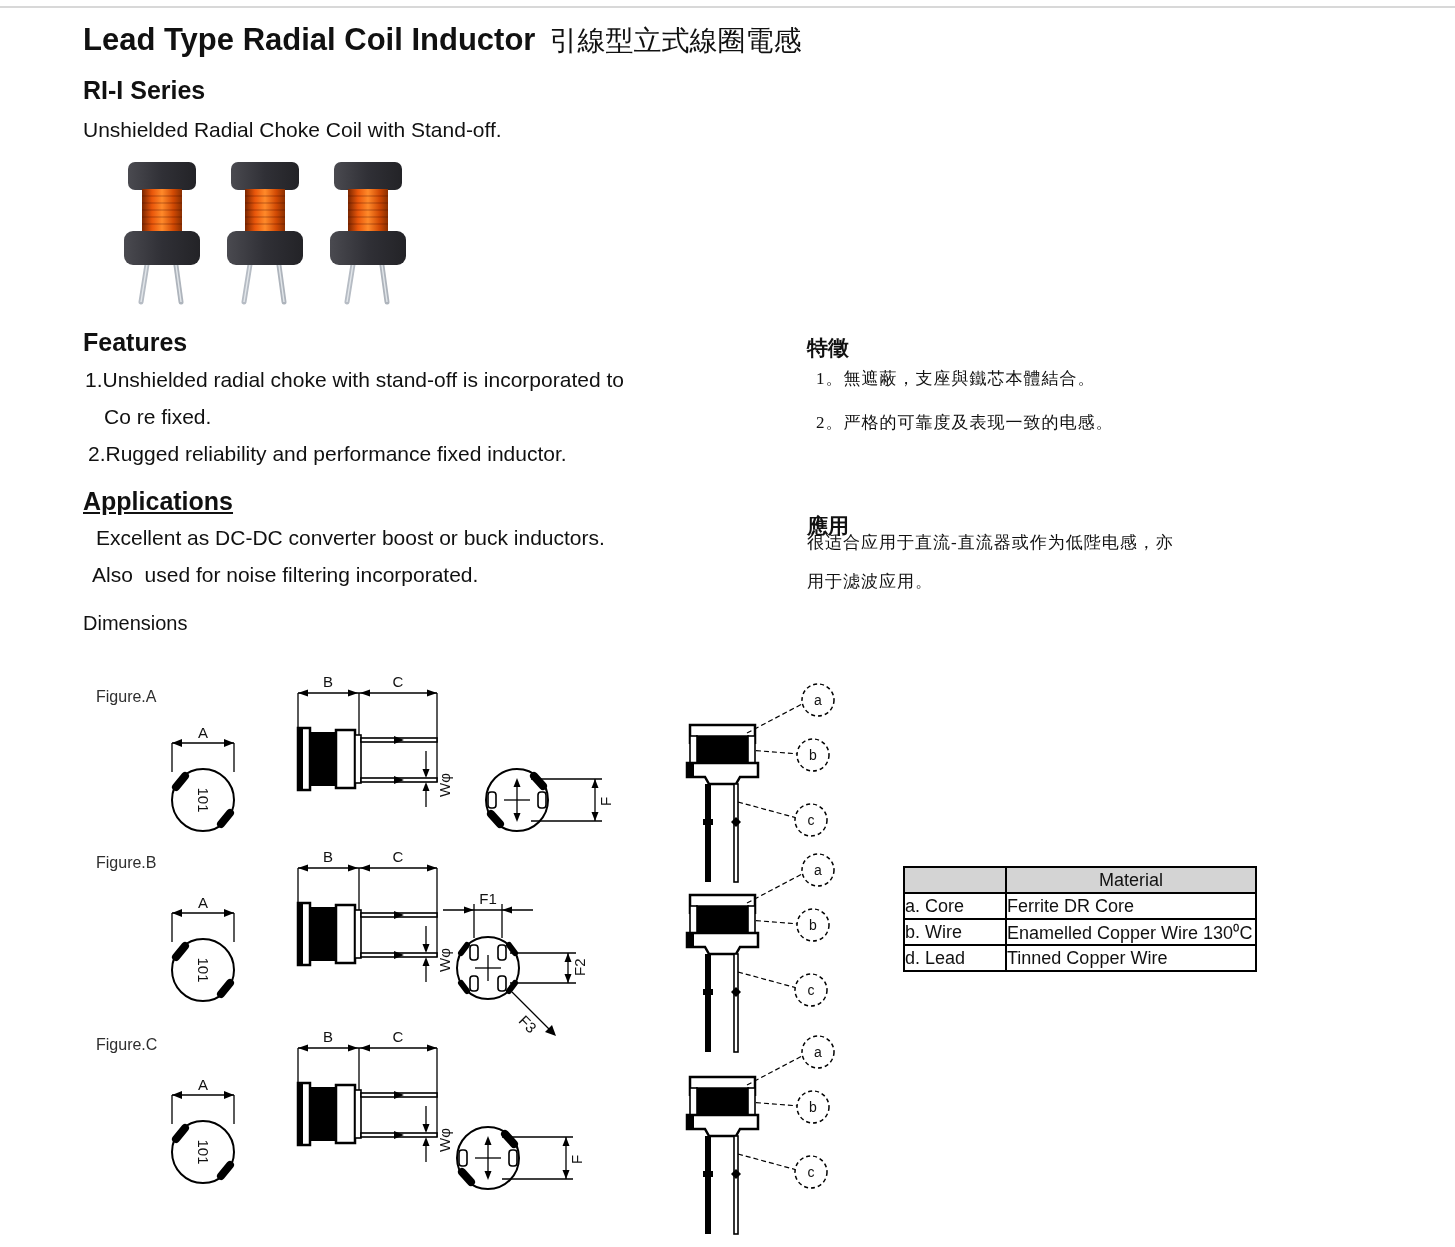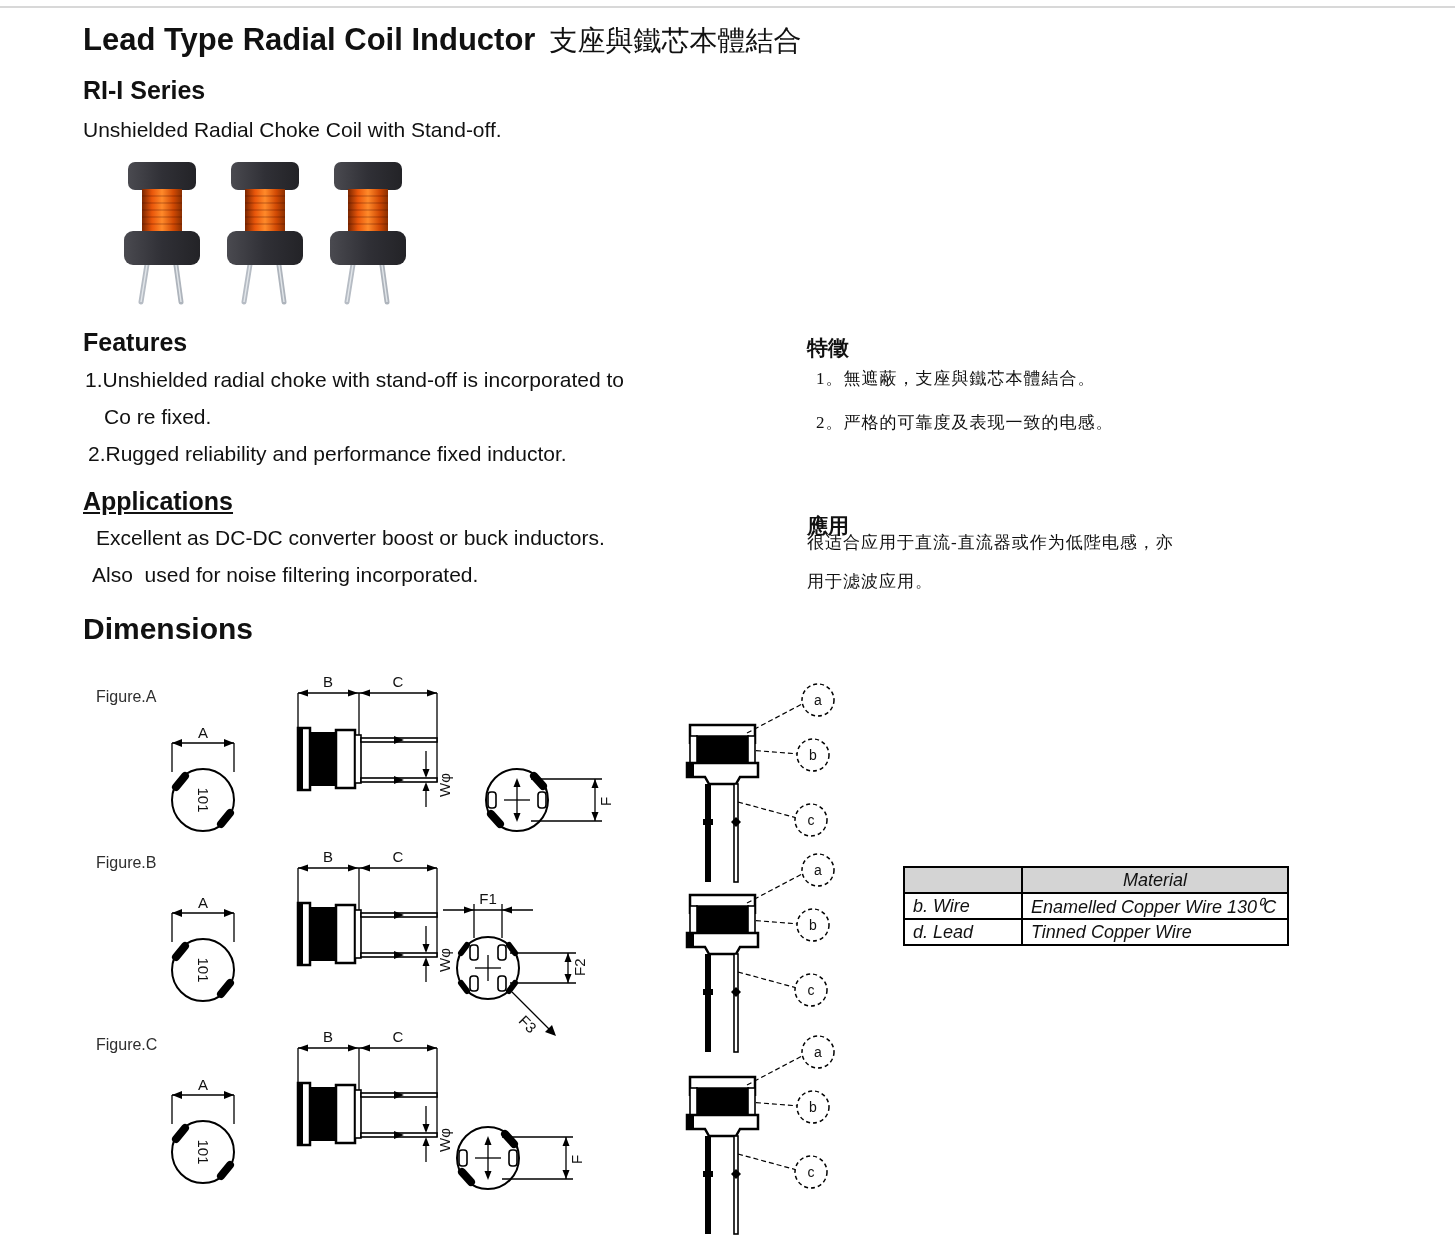--- a/index.html
+++ b/index.html
@@ -7,23 +7,23 @@
   .abs{position:absolute;}
   .toprule{left:0;top:6px;width:1455px;height:2px;background:#d8d8d8;}
   .title{left:83px;top:22px;font-size:31px;font-weight:bold;letter-spacing:0px;white-space:nowrap;}
   .title .zh{font-weight:normal;font-size:28px;font-family:"Liberation Serif",serif;margin-left:14px;}
   .series{left:83px;top:76px;font-size:25px;font-weight:bold;}
   .subtitle{left:83px;top:118px;font-size:21px;}
   .sec-h{font-size:25px;font-weight:bold;}
   .body-ln{font-size:21px;white-space:pre;}
   .zh-h{font-size:21px;font-weight:bold;font-family:"Liberation Serif",serif;}
   .zh-ln{font-size:17px;font-family:"Liberation Serif",serif;letter-spacing:1px;white-space:pre;}
-  .dim-h{left:83px;top:612px;font-size:30px;font-weight:bold;}
+  .dim-h{left:83px;top:612px;font-size:20px;font-weight:normal;}
   table.mat{position:absolute;left:903px;top:866px;border-collapse:collapse;font-size:18px;}
-  table.mat td{border:2px solid #000;height:24px;padding:0 8px;background:#fff;font-style:italic;}
+  table.mat td{border:2px solid #000;height:24px;padding:0 0;background:#fff;}
   table.mat tr.hd td{background:#d4d4d4;text-align:center;}
   td.c1{width:100px;padding-left:14px;}
   td.c2{width:248px;}
   
   .ln{stroke:#000;stroke-width:1.3;fill:none;}
   .ln2{stroke:#000;stroke-width:2;fill:none;}
   .ln25{stroke:#000;stroke-width:2.5;fill:none;}
   .thk{stroke:#000;stroke-width:8;stroke-linecap:round;fill:none;}
   .thk6{stroke:#000;stroke-width:6;stroke-linecap:round;fill:none;}
   .arr{fill:#000;stroke:none;}
@@ -35,21 +35,21 @@
   .calltxt{font-family:"Liberation Sans",sans-serif;font-size:14px;fill:#111;}
   .dashc{stroke:#000;stroke-width:1.5;fill:#fff;stroke-dasharray:4 3;}
   .leader{stroke:#000;stroke-width:1.2;stroke-dasharray:5 3;fill:none;}
 </style>
 </head>
 <body>
 
 <div class="abs toprule"></div>
 
 <div class="abs title">
-  <span>Lead Type Radial Coil Inductor</span><span class="zh">支座與鐵芯本體結合</span>
+  <span>Lead Type Radial Coil Inductor</span><span class="zh">引線型立式線圈電感</span>
 </div>
 <div class="abs series">RI-I Series</div>
 <div class="abs subtitle">Unshielded Radial Choke Coil with Stand-off.</div>
 
 <svg class="abs" style="left:112px;top:158px;" width="330" height="150" viewBox="0 0 330 150">
   <defs>
     <linearGradient id="copper" x1="0" y1="0" x2="1" y2="0">
       <stop offset="0" stop-color="#7a2600"></stop>
         <stop offset="0.25" stop-color="#e9560a"></stop>
       <stop offset="0.5" stop-color="#ff8a2a"></stop>
@@ -241,20 +241,24 @@
   </g>
 </svg>
 
 <table class="mat">
   <tbody>
       <tr class="hd">
     <td class="c1"></td>
     <td class="c2">Material</td>
   </tr>
   <tr>
+    <td class="c1">a. Core</td>
+    <td class="c2">Ferrite DR Core</td>
+  </tr>
+  <tr>
     <td class="c1">b. Wire</td>
     <td class="c2">Enamelled Copper Wire 130⁰C</td>
   </tr>
   <tr>
     <td class="c1">d. Lead</td>
     <td class="c2">Tinned Copper Wire</td>
   </tr>
 </tbody>
   </table>
 

